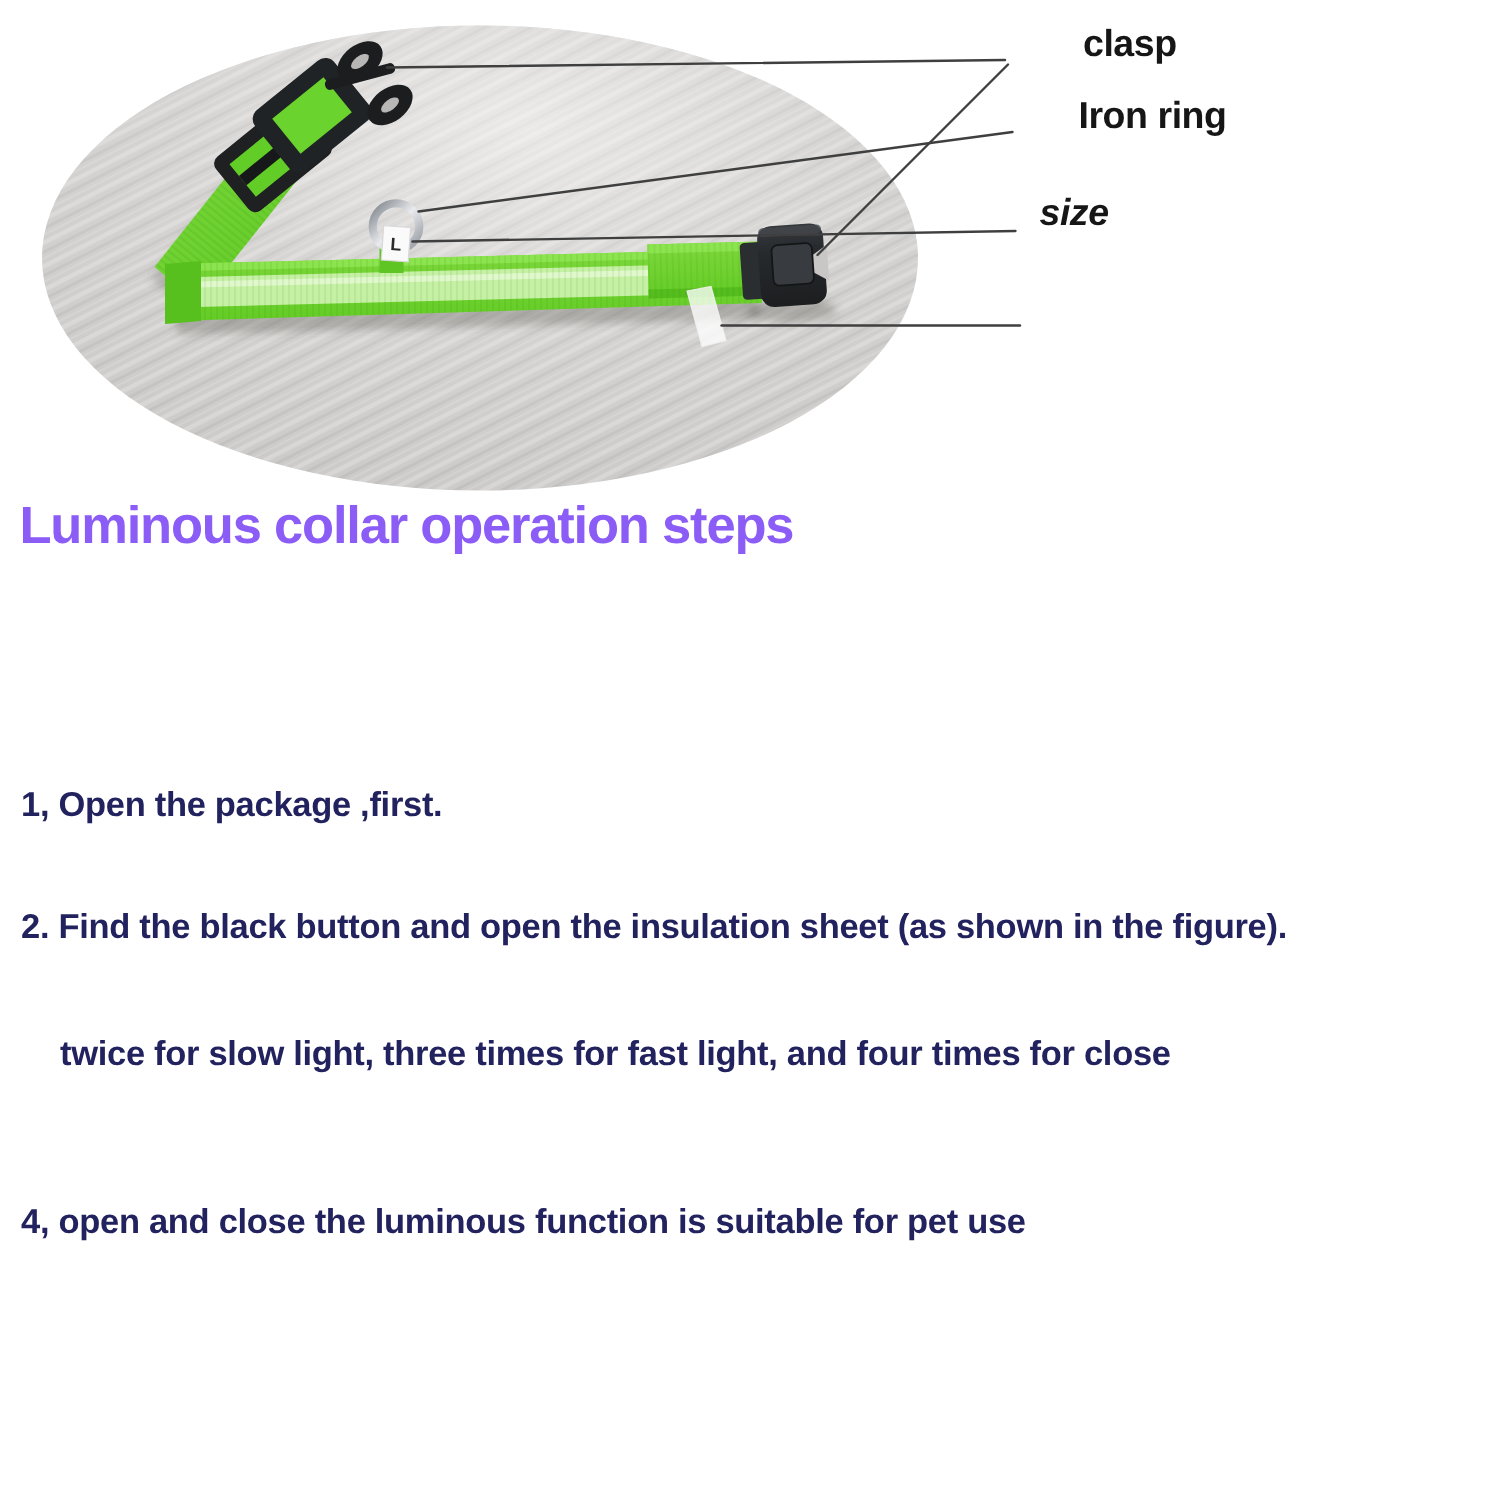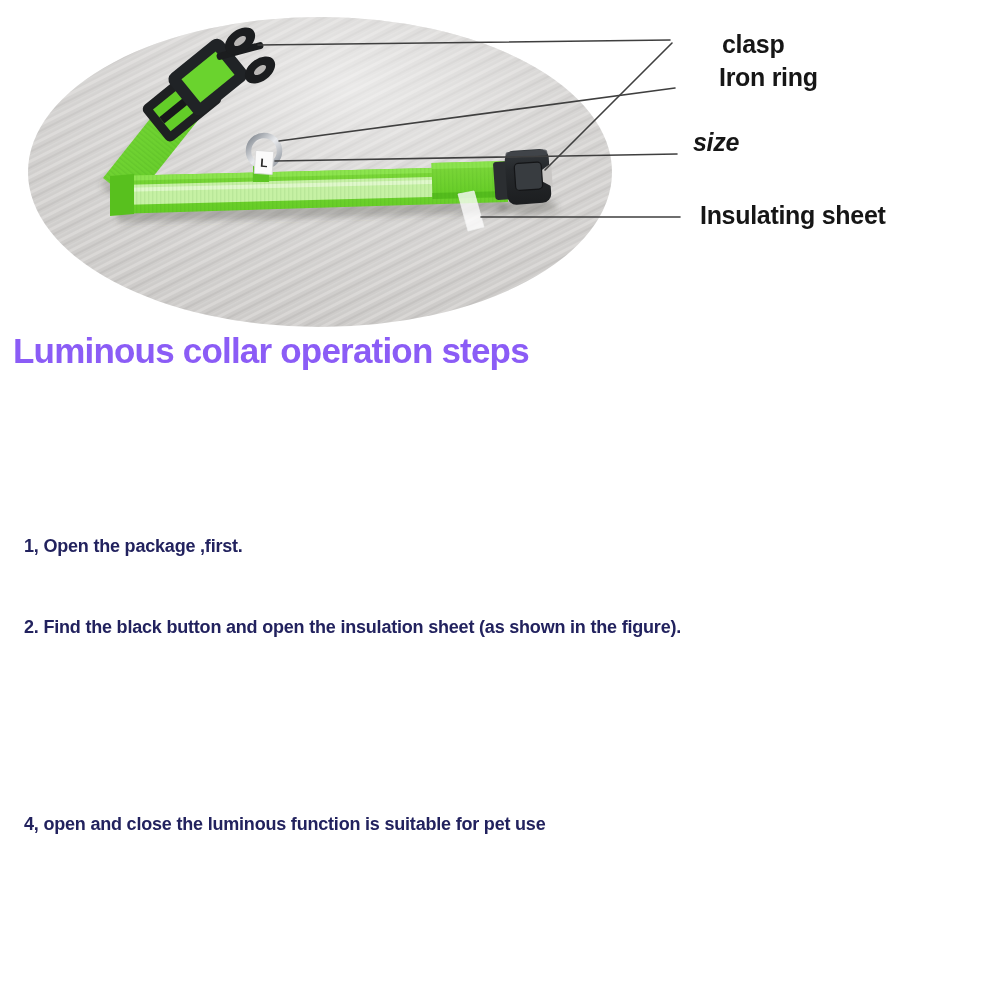--- a/index.html
+++ b/index.html
@@ -7,32 +7,32 @@
     width:1000px;height:1000px;position:relative;overflow:hidden;
     font-family:"Liberation Sans", sans-serif;
   }
   .figure{position:absolute;left:0;top:0;width:1000px;height:345px;}
   .figure svg{position:absolute;left:0;top:0;}
   .callout{
     position:absolute;
     font-size:25px;font-weight:bold;color:#161616;
     letter-spacing:-0.3px;white-space:nowrap;
   }
-  .callout.clasp{left:722px;top:30px;text-align:right;}
+  .callout.clasp{left:722px;top:15px;text-align:right;}
   .callout.iron-ring{left:707px;top:63px;margin-left:12px;}
   .callout.size{left:693px;top:128px;font-style:italic;}
   .callout.insulating{left:700px;top:201px;}
   .page-title{
     position:absolute;left:13px;top:331px;margin:0;
     font-size:35px;font-weight:bold;color:#8b5cf6;letter-spacing:-0.8px;
     white-space:nowrap;
   }
   .step{
-    position:absolute;left:14px;margin:10px;
-    font-size:18px;font-weight:bold;color:#22225e;letter-spacing:-0.2px;
+    position:absolute;left:14px;margin:0;
+    font-size:23px;font-weight:bold;color:#22225e;letter-spacing:-0.2px;
     line-height:40px;white-space:nowrap;
   }
   .step .line2{padding-left:26px;}
   .step1{top:516px;}
   .step2{top:597px;}
   .step3{top:682px;}
   .step4{top:794px;text-align:right;}
 </style>
 </head>
 <body>
@@ -159,25 +159,25 @@
       <line x1="545" y1="170" x2="672" y2="43"></line>
       <line x1="279" y1="141" x2="675" y2="88"></line>
       <line x1="275" y1="161" x2="677" y2="154"></line>
       <line x1="481" y1="217" x2="680" y2="217"></line>
     </g>
   </svg>
 
   <div class="callout clasp">clasp</div>
   <div class="callout iron-ring">Iron ring</div>
   <div class="callout size">size</div>
-  <div class="callout insulating">Insulating sheet</div>
 </div>
 
 <h1 class="page-title">Luminous collar operation steps</h1>
 
 <p class="step step1">1, Open the package ,first.</p>
 
 <p class="step step2">2. Find the black button and open the insulation sheet (as shown in the figure).</p>
 
 <div class="step step3">
+  <div class="line2">twice for slow light, three times for fast light, and four times for close</div>
 </div>
 
 <p class="step step4">4, open and close the luminous function is suitable for pet use</p>
 
 </body></html>

